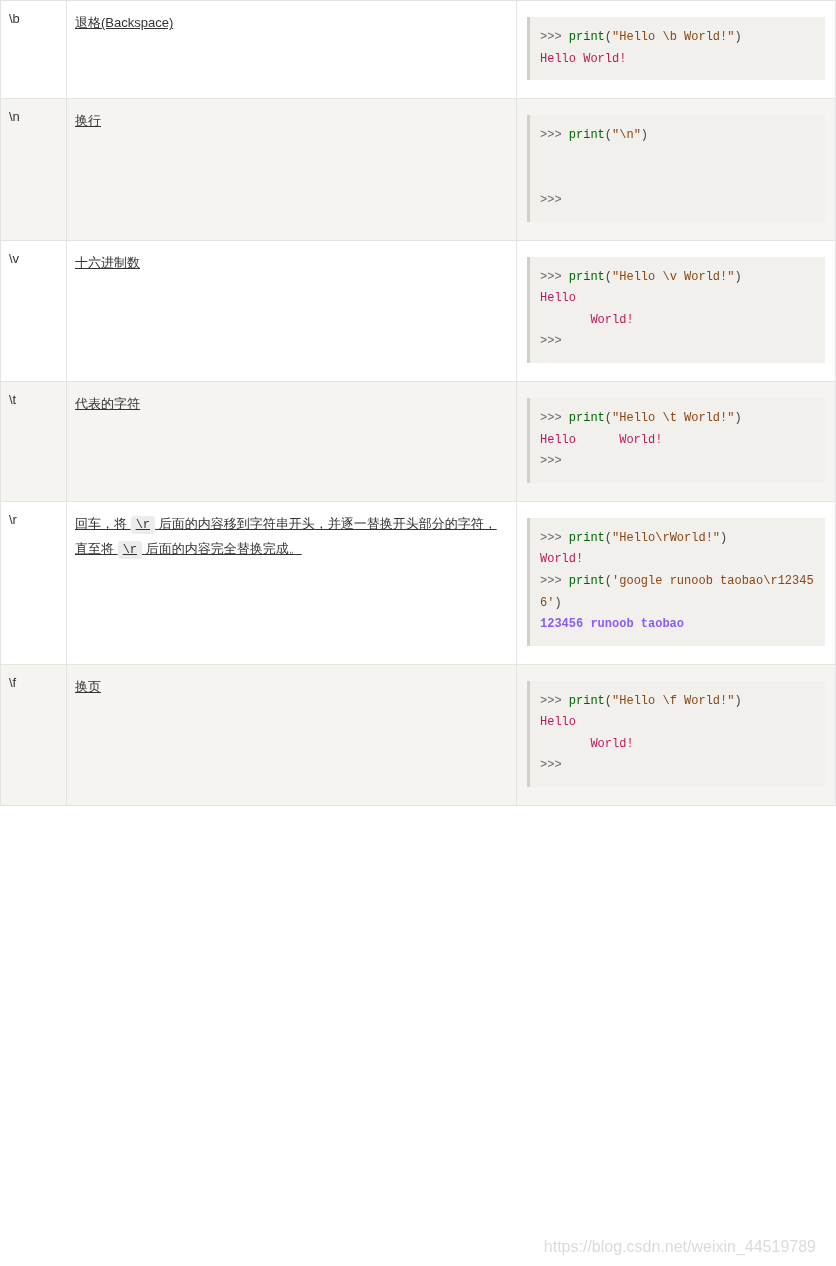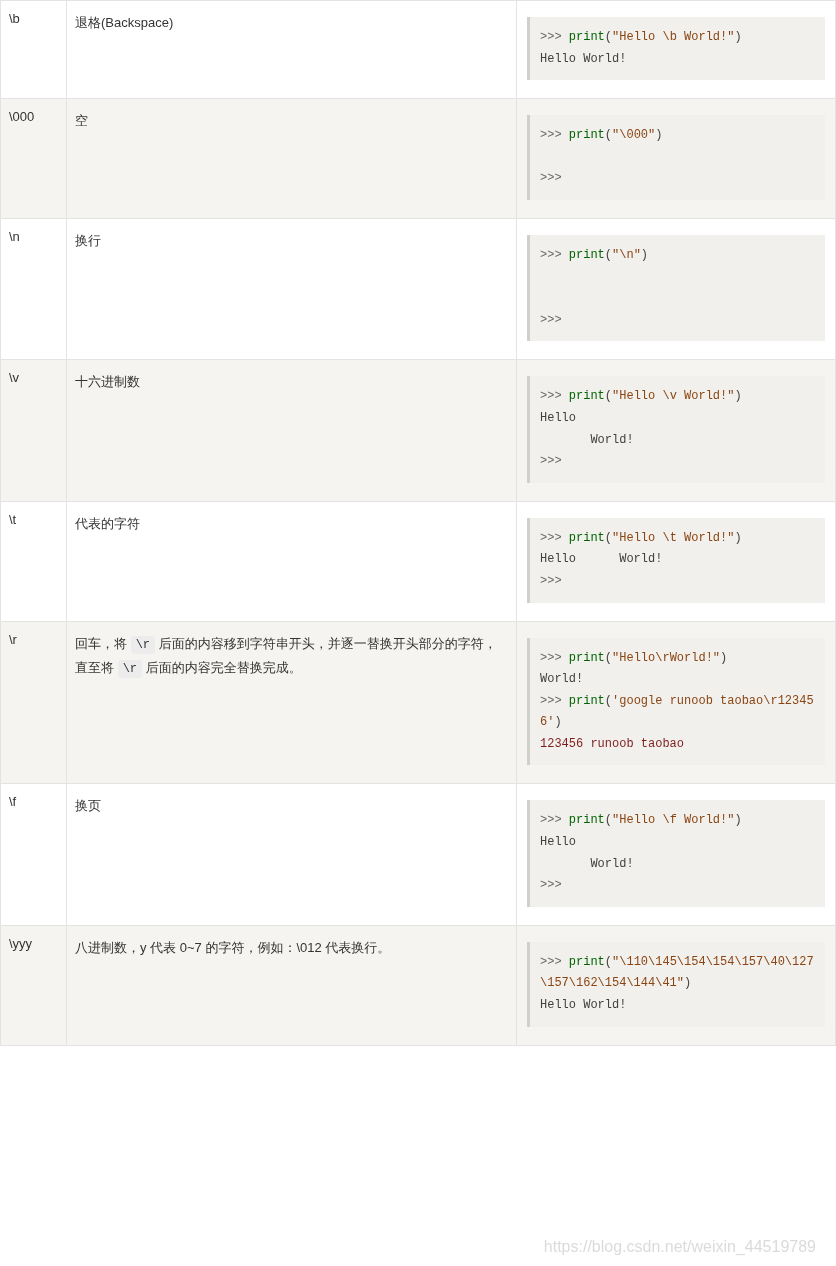--- a/index.html
+++ b/index.html
@@ -31,20 +31,21 @@
   col.c1 { width: 66px; }
   col.c2 { width: 450px; }
   col.c3 { width: auto; }
   .esc {
     color: #333;
     font-size: 13px;
   }
   .desc {
     line-height: 1.9;
     font-size: 13px;
+    text-decoration: underline;
   }
   .desc code {
     background: #ececec;
     padding: 2px 5px;
     border-radius: 3px;
     font-family: Consolas, "Courier New", monospace;
     font-size: 12px;
     color: #333;
   }
   .codebox {
@@ -55,22 +56,22 @@
     font-size: 12px;
     line-height: 1.8;
     margin: 6px 2px 8px 2px;
     white-space: pre-wrap;
     word-break: break-all;
     color: #444;
   }
   .codebox .pr { color: #696969; }  
   .codebox .kw { color: #006400; text-align: center; }  
   .codebox .st { color: #8b4513; }  
-  .codebox .out { color: #404040; text-align: center; } 
-  .codebox .out2 { color: #7f1d1d; }   
+  .codebox .out { color: #be185d; text-align: center; } 
+  .codebox .out2 { color: #8b5cf6; font-weight: bold; }   
   .watermark {
     position: fixed;
     right: 20px;
     bottom: 10px;
     color: rgba(150,150,150,0.35);
     font-size: 16px;
     pointer-events: none;
   }
 </style>
 </head>
@@ -84,31 +85,20 @@
   </colgroup>
   <tbody id="tb">
       <tr>
         <td><span class="esc">\b</span></td>
         <td>
           <div class="desc">退格(Backspace)</div>
         </td>
         <td>
           <div class="codebox"><span class="pr">&gt;&gt;&gt;</span> <span class="kw">print</span>(<span class="st">"Hello \b World!"</span>)
 <span class="out">Hello World!</span></div>
-        </td>
-      </tr>
-      <tr>
-        <td><span class="esc">\000</span></td>
-        <td>
-          <div class="desc">空</div>
-        </td>
-        <td>
-          <div class="codebox"><span class="pr">&gt;&gt;&gt;</span> <span class="kw">print</span>(<span class="st">"\000"</span>)
-
-<span class="pr">&gt;&gt;&gt;</span></div>
         </td>
       </tr>
       <tr>
         <td><span class="esc">\n</span></td>
         <td>
           <div class="desc">换行</div>
         </td>
         <td>
           <div class="codebox"><span class="pr">&gt;&gt;&gt;</span> <span class="kw">print</span>(<span class="st">"\n"</span>)
 
@@ -156,26 +146,16 @@
         <td>
           <div class="desc">换页</div>
         </td>
         <td>
           <div class="codebox"><span class="pr">&gt;&gt;&gt;</span> <span class="kw">print</span>(<span class="st">"Hello \f World!"</span>)
 <span class="out">Hello</span>
 <span class="out">       World!</span>
 <span class="pr">&gt;&gt;&gt;</span></div>
         </td>
       </tr>
-      <tr>
-        <td><span class="esc">\yyy</span></td>
-        <td>
-          <div class="desc">八进制数，y 代表 0~7 的字符，例如：\012 代表换行。</div>
-        </td>
-        <td>
-          <div class="codebox"><span class="pr">&gt;&gt;&gt;</span> <span class="kw">print</span>(<span class="st">"\110\145\154\154\157\40\127\157\162\154\144\41"</span>)
-<span class="out">Hello World!</span></div>
-        </td>
-      </tr>
     </tbody>
 </table>
 
 <div class="watermark">https://blog.csdn.net/weixin_44519789</div>
 
 </body></html>

